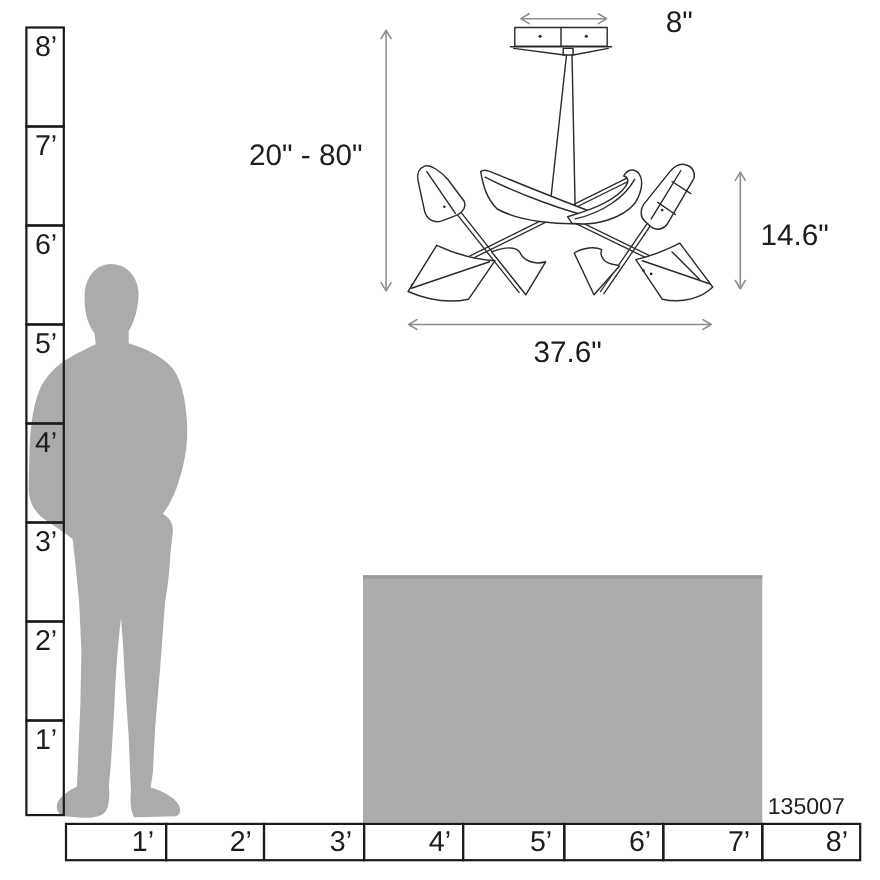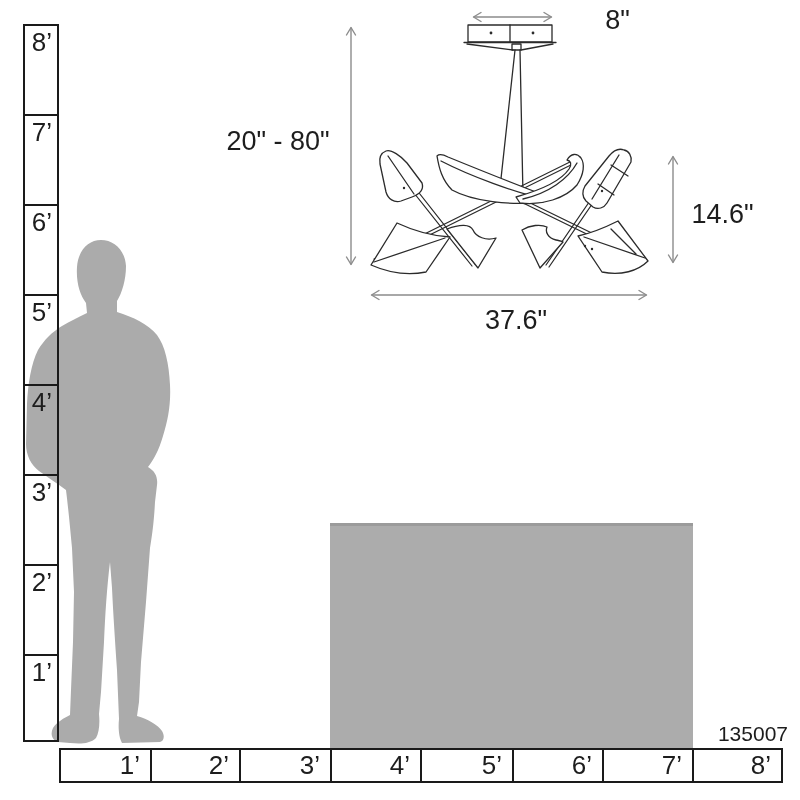--- a/index.html
+++ b/index.html
@@ -10,21 +10,21 @@
   }
   .art{position:absolute;left:0;top:0;width:800px;height:800px;}
   .seg{
     position:absolute;box-sizing:border-box;border:2px solid #1a1a1a;background:transparent;
   }
   .vseg{left:23px;width:36px;}
   .vseg span{display:block;text-align:right;padding:3px 5px 0 0;font-size:26px;line-height:1;color:#1d1d1d;}
   .hseg{top:748px;height:35px;}
   .hseg span{display:block;text-align:right;padding-right:10px;font-size:26px;line-height:31px;color:#1d1d1d;}
   .dim-label{position:absolute;text-align:center;font-size:27px;line-height:1.1;color:#1d1d1d;white-space:nowrap;}
-  .product-number{position:absolute;left:680px;top:722px;width:108px;text-align:right;font-size:21px;color:#1d1d1d;}
+  .product-number{position:absolute;left:660px;top:722px;width:108px;text-align:right;font-size:21px;color:#1d1d1d;}
 </style>
 </head>
 <body>
 
 <div class="stage">
 
   <svg class="art" viewBox="0 0 800 800" aria-hidden="true">
 
     <g>
       <path fill="#ABABAB" d="M101,240

